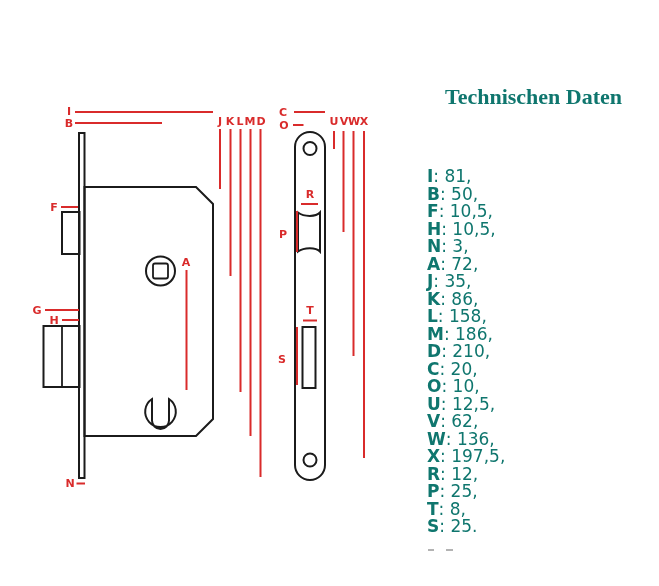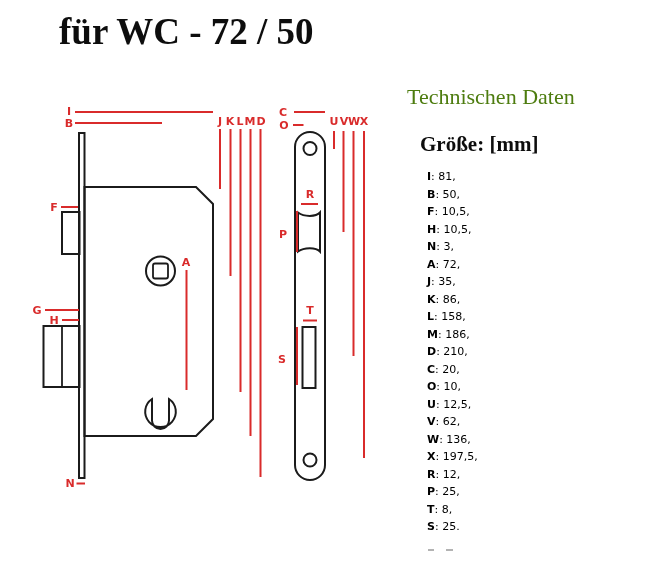--- a/index.html
+++ b/index.html
@@ -1,41 +1,40 @@
 <!DOCTYPE html>
 <html style="--red: #d92b2b;"><head>
 <meta charset="utf-8">
 <style>
   html,body{margin:0;padding:0;background:#fff;}
   .page{position:relative;width:659px;height:586px;background:#ffffff;overflow:hidden;
         font-family:"DejaVu Sans",sans-serif;}
   .title{position:absolute;left:59px;top:10px;font-family:"Liberation Serif",serif;
          font-weight:bold;font-size:37px;color:#0d0d0d;white-space:nowrap;}
-  .tech-heading{position:absolute;left:407px;top:84px;font-family:"Liberation Serif",serif;
-         font-weight:normal;font-size:22px;color:#4d7c0f;white-space:nowrap;}
+  .tech-heading{position:absolute;left:445px;top:84px;font-family:"Liberation Serif",serif;
+         font-weight:bold;font-size:22px;color:#0f766e;white-space:nowrap;}
   .size-heading{position:absolute;left:420px;top:132px;font-family:"Liberation Serif",serif;
          font-weight:bold;font-size:21px;color:#0d0d0d;white-space:nowrap;}
-  .spec-list{position:absolute;left:427px;top:168px;font-size:11px;line-height:17.5px;
-         color:#000000;}
+  .spec-list{position:absolute;left:427px;top:168px;font-size:17px;line-height:17.5px;
+         color:#0f766e;}
   .spec-row{white-space:nowrap;}
   .spec-row .sk{font-weight:bold;}
   .diagram-svg{position:absolute;left:0;top:0;}
   .blk{stroke:#1b1b1b;stroke-width:2;fill:none;stroke-linejoin:miter;}
   .blk-thin{stroke:#1b1b1b;stroke-width:1.8;fill:none;}
   .redline{stroke:var(--red,#d92b2b);stroke-width:2;fill:none;}
   .dim-label{position:absolute;transform:translate(-50%,-50%);color:var(--red,#d92b2b);
          font-weight:bold;font-size:11px;font-family:"DejaVu Sans",sans-serif;line-height:1;}
   .scan-artifact{position:absolute;height:2px;background:#b3b3b3;}
 </style>
 </head>
 <body>
 
 <div class="page">
 
-  <div class="title">für WC - 72 / 50</div>
 
   <svg class="diagram-svg" width="659" height="586" viewBox="0 0 659 586">
     <g>
       <rect class="blk" x="79" y="133" width="5.5" height="345"></rect>
       <path class="blk" d="M 84.5,187 L 196,187 L 213,204 L 213,419 L 196,436 L 84.5,436 Z"></path>
       <rect class="blk" x="62" y="212" width="17.5" height="42"></rect>
       <rect class="blk" x="43.5" y="326" width="36" height="61"></rect>
       <line class="blk-thin" x1="62" y1="326" x2="62" y2="387"></line>
       <circle class="blk" cx="160.5" cy="271" r="14.5"></circle>
       <rect class="blk-thin" x="153" y="263.5" width="15" height="15" rx="2"></rect>
@@ -93,21 +92,20 @@
   <span class="dim-label" style="left:37px;top:310px">G</span>
   <span class="dim-label" style="left:54px;top:320px">H</span>
   <span class="dim-label" style="left:186px;top:262px">A</span>
   <span class="dim-label" style="left:70px;top:483px">N</span>
   <span class="dim-label" style="left:310px;top:194px">R</span>
   <span class="dim-label" style="left:283px;top:234px">P</span>
   <span class="dim-label" style="left:310px;top:310px">T</span>
   <span class="dim-label" style="left:282px;top:359px">S</span>
 
   <div class="tech-heading">Technischen Daten</div>
-  <div class="size-heading">Größe: [mm]</div>
   <div class="spec-list">
       <div class="spec-row"><span class="sk">I</span><span class="sv">: 81,</span></div>
       <div class="spec-row"><span class="sk">B</span><span class="sv">: 50,</span></div>
       <div class="spec-row"><span class="sk">F</span><span class="sv">: 10,5,</span></div>
       <div class="spec-row"><span class="sk">H</span><span class="sv">: 10,5,</span></div>
       <div class="spec-row"><span class="sk">N</span><span class="sv">: 3,</span></div>
       <div class="spec-row"><span class="sk">A</span><span class="sv">: 72,</span></div>
       <div class="spec-row"><span class="sk">J</span><span class="sv">: 35,</span></div>
       <div class="spec-row"><span class="sk">K</span><span class="sv">: 86,</span></div>
       <div class="spec-row"><span class="sk">L</span><span class="sv">: 158,</span></div>

